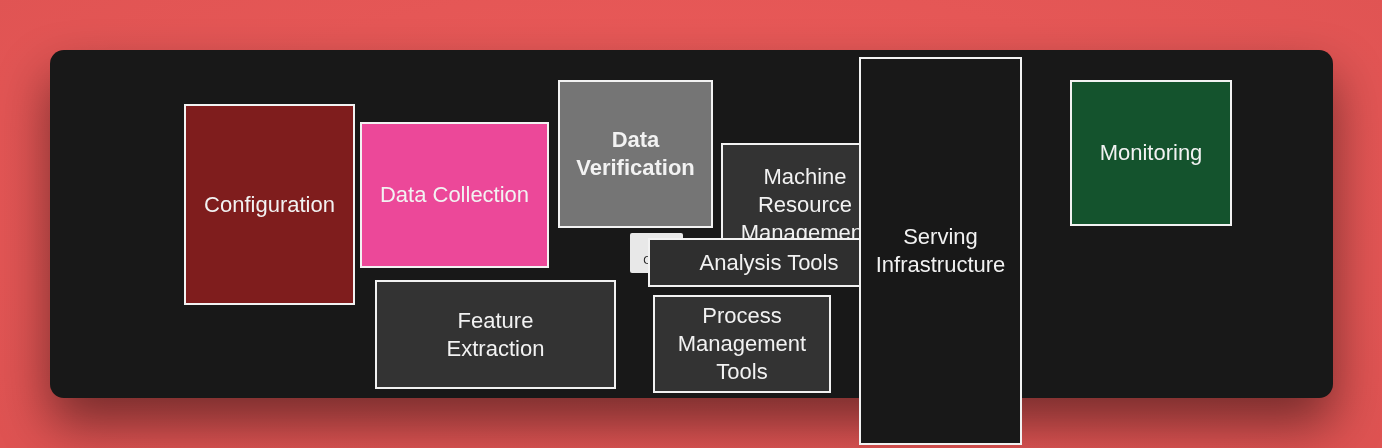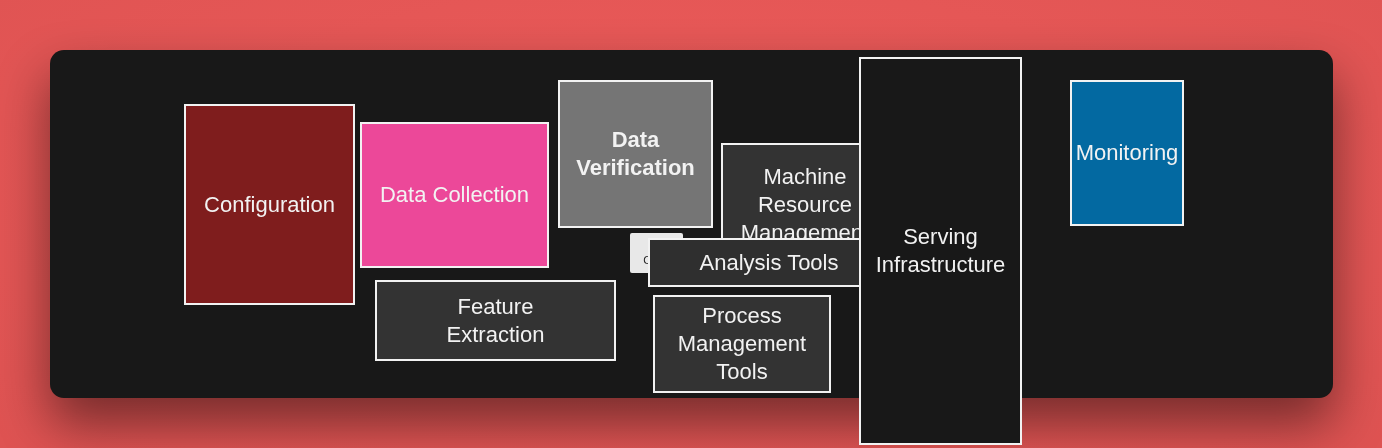--- a/index.html
+++ b/index.html
@@ -7,23 +7,23 @@
   body::before{content:"";position:absolute;inset:0;background:radial-gradient(ellipse at 50% 40%, rgba(255,255,255,0.02), rgba(0,0,0,0.06));pointer-events:none;}
   .panel{position:absolute;left:50px;top:50px;width:1283px;height:348px;background:#181818;border-radius:14px;box-shadow:0 26px 52px rgba(0,0,0,0.48);}
   .box{position:absolute;border:2px solid #f2f2f2;color:#f2f2f2;display:flex;align-items:center;justify-content:center;text-align:center;font-size:22px;line-height:1.27;white-space:pre-line;box-sizing:border-box;}
   #box-configuration{left:134px;top:54px;width:171px;height:201px;background:#7f1d1d;}
   #box-data-collection{left:310px;top:72px;width:189px;height:146px;background:#ec4899;}
   #box-data-verification{left:508px;top:30px;width:155px;height:148px;background:#757575;font-weight:bold;}
   #box-machine-resource-management{left:671px;top:46px;width:168px;height:124px;background:#333333;margin-top:47px;}
   #box-ml-code{left:532px;top:183px;width:53px;height:40px;background:#e8e8e8;color:#222;font-size:11px;line-height:1.45;border:none;border-radius:2px;margin-left:48px;}
   #box-analysis-tools{left:598px;top:188px;width:242px;height:49px;background:#2f2f2f;text-align:right;}
   #box-process-management-tools{left:603px;top:245px;width:178px;height:98px;background:#333333;}
-  #box-feature-extraction{left:325px;top:230px;width:241px;height:81px;background:#333333;}
+  #box-feature-extraction{left:325px;top:230px;width:241px;height:109px;background:#333333;}
   #box-serving-infrastructure{left:809px;top:7px;width:163px;height:388px;background:#181818;}
-  #box-monitoring{left:1020px;top:30px;width:114px;height:146px;background:#0369a1;}
+  #box-monitoring{left:1020px;top:30px;width:162px;height:146px;background:#14532d;}
 </style>
 </head>
 <body>
 
 <div class="panel">
   <div class="box" id="box-configuration">Configuration</div>
   <div class="box" id="box-data-collection">Data Collection</div>
   <div class="box" id="box-data-verification">Data
 Verification</div>
   <div class="box" id="box-machine-resource-management">Machine

